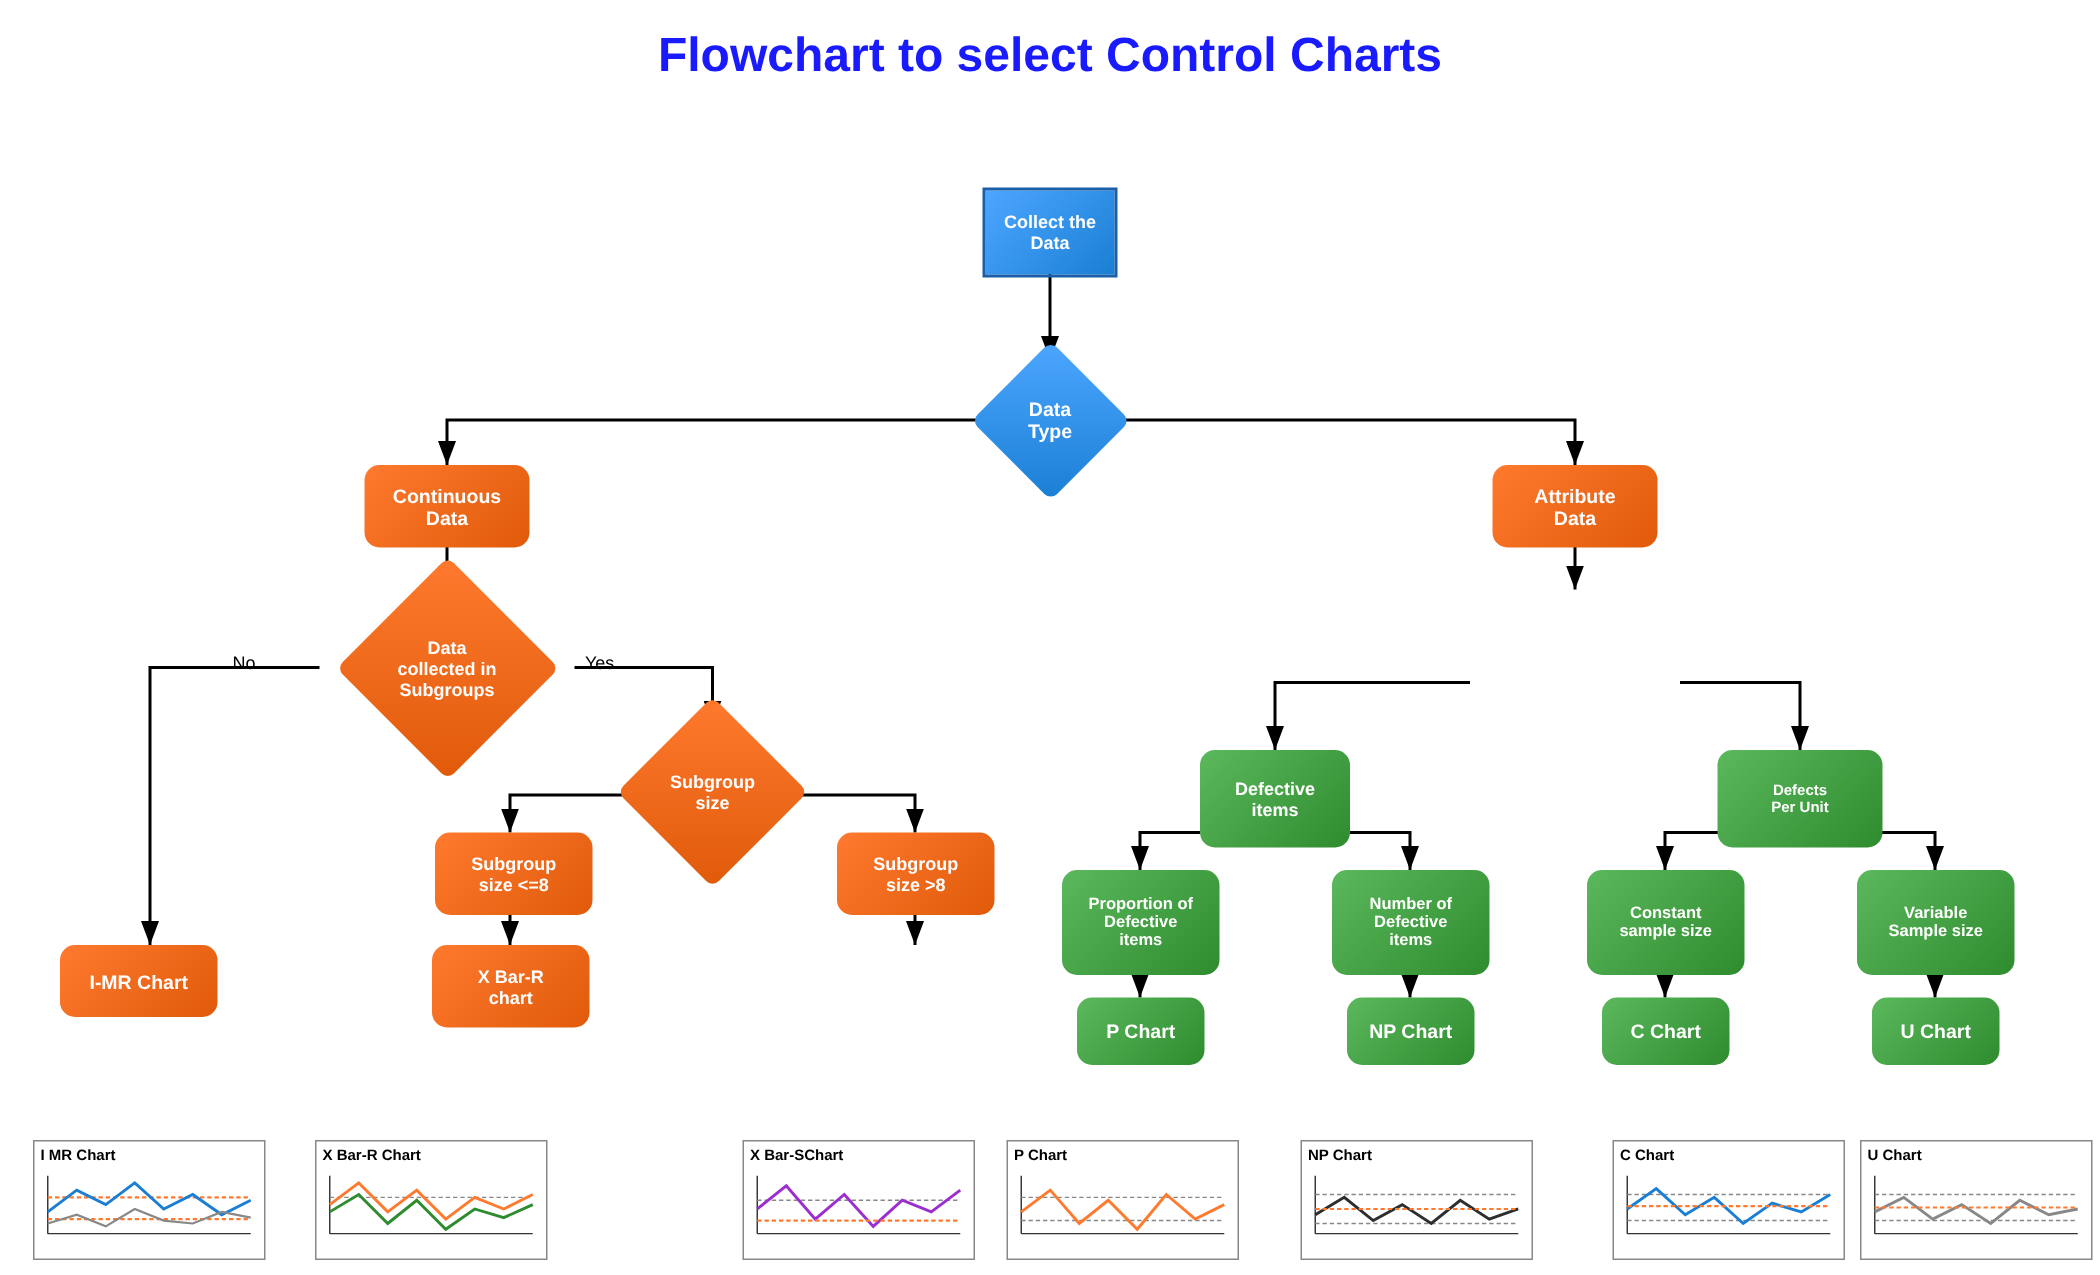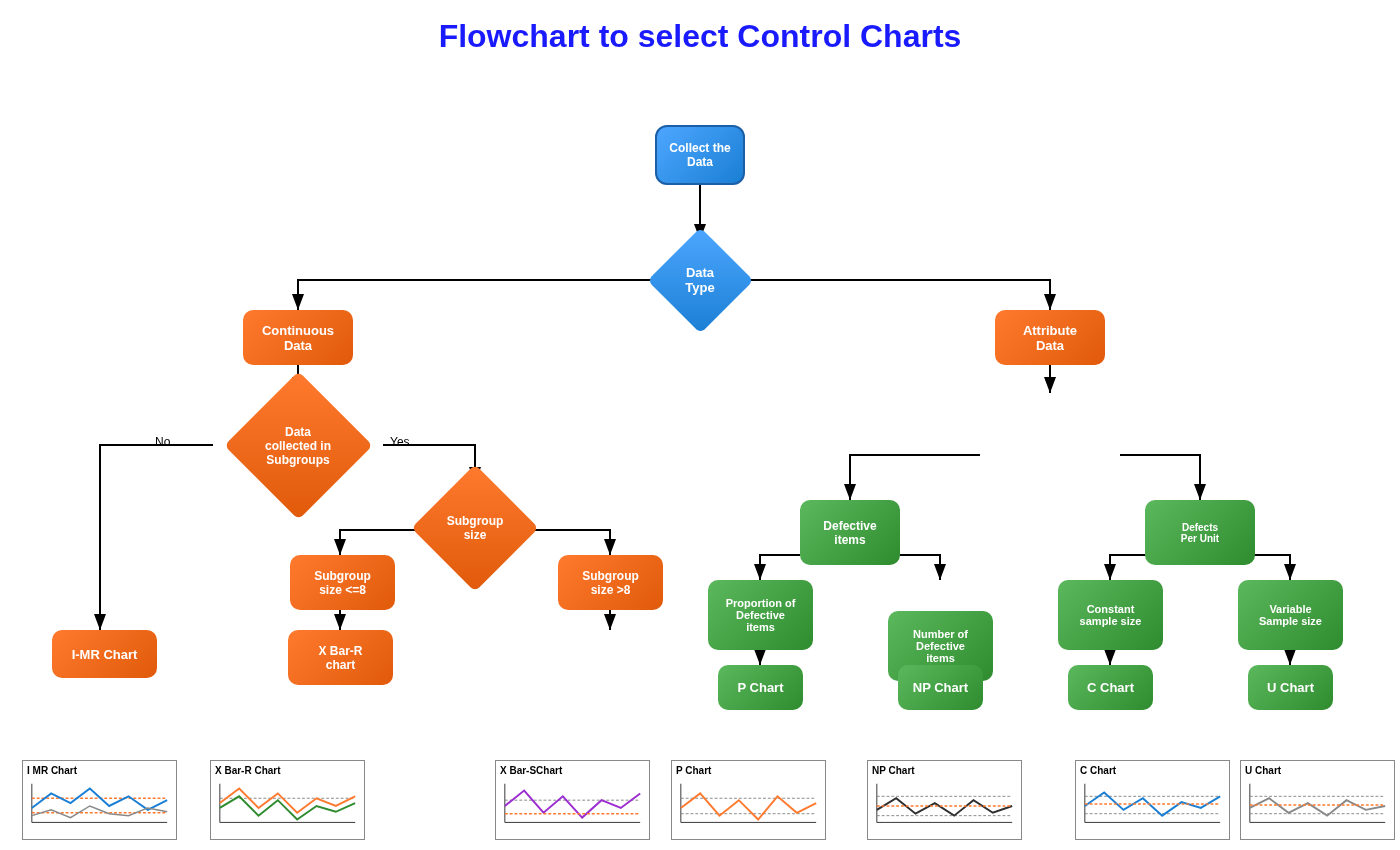--- a/index.html
+++ b/index.html
@@ -31,21 +31,21 @@
       align-items: center;
       justify-content: center;
       text-align: center;
       font-size: 13px;
       font-weight: bold;
     }
     
     .rect-blue {
       background: linear-gradient(135deg, #4da6ff, #1a7fd4);
       color: #fff;
-      border-radius: 12px;
+      border-radius: 0;
       border: 2px solid #1a5fa8;
     }
     .rect-orange {
       background: linear-gradient(135deg, #ff7a2e, #e05a0a);
       color: #fff;
       border-radius: 10px;
     }
     .rect-green {
       background: linear-gradient(135deg, #5cb85c, #2e8b2e);
       color: #fff;
@@ -213,21 +213,21 @@
   <div class="node rect-orange" style="width:105px;height:55px;left:290px;top:490px;">
     <span style="white-space:pre-line;font-size:12px;">Subgroup
 size &lt;=8</span>
   </div>
 
   <div class="node rect-orange" style="width:105px;height:55px;left:558px;top:490px;">
     <span style="white-space:pre-line;font-size:12px;">Subgroup
 size &gt;8</span>
   </div>
 
-  <div class="node rect-orange" style="width:105px;height:48px;left:52px;top:565px;">
+  <div class="node rect-orange" style="width:105px;height:48px;left:40px;top:565px;">
     <span style="white-space:pre-line;font-size:13px;">I-MR Chart</span>
   </div>
 
   <div class="node rect-orange" style="width:105px;height:55px;left:288px;top:565px;align-items:center;">
     <span style="white-space:pre-line;font-size:12px;">X Bar-R
 chart</span>
   </div>
 
 
 
@@ -240,21 +240,21 @@
     <span style="white-space:pre-line;font-size:10px;">Defects
 Per Unit</span>
   </div>
 
   <div class="node rect-green" style="width:105px;height:70px;left:708px;top:515px;">
     <span style="white-space:pre-line;font-size:11px;">Proportion of
 Defective
 items</span>
   </div>
 
-  <div class="node rect-green" style="width:105px;height:70px;left:888px;top:546px;">
+  <div class="node rect-green" style="width:105px;height:70px;left:888px;top:515px;">
     <span style="white-space:pre-line;font-size:11px;">Number of
 Defective
 items</span>
   </div>
 
   <div class="node rect-green" style="width:105px;height:70px;left:1058px;top:515px;">
     <span style="white-space:pre-line;font-size:11px;">Constant
 sample size</span>
   </div>
 

